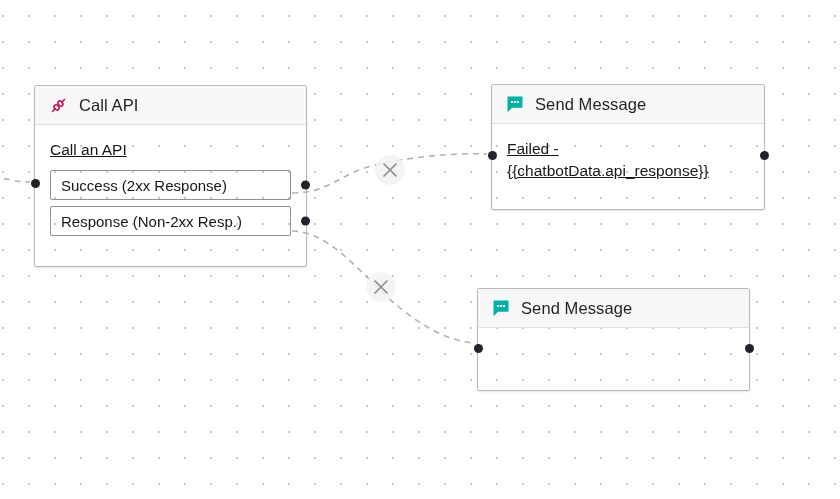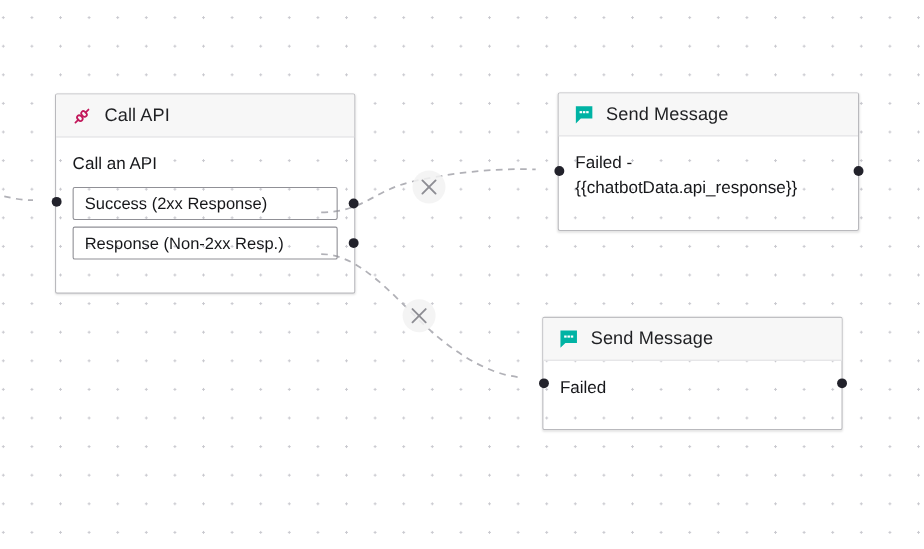--- a/index.html
+++ b/index.html
@@ -40,21 +40,20 @@
   .edge-btn-x { stroke: #8d8d93; stroke-width: 1.7; stroke-linecap: round; }
 
   
   .node {
     position: absolute;
     z-index: 3;
     border: 1px solid #b9b9bd;
     border-radius: 2px;
     background: transparent;
     box-shadow: 0 1px 2px rgba(0,0,0,.10);
-    margin-left: 16px;
   }
   .node-header {
     display: flex;
     align-items: center;
     gap: 11px;
     height: 39px;
     padding: 0 14px;
     background: #f7f7f7;
     border-bottom: 1px solid #e2e2e4;
   }
@@ -65,20 +64,21 @@
     white-space: nowrap;
   }
   .node-body {
     padding: 14px 15px 15px 15px;
   }
   .body-line {
     font-size: 15.5px;
     color: #16171a;
     line-height: 1.42;
     word-break: break-word;
+    text-decoration: underline;
   }
 
   
   .options { margin-top: 9px; display: flex; flex-direction: column; gap: 6px; }
   .option {
     position: relative;
     border: 1px solid #909096;
     border-radius: 2px;
     height: 30px;
     display: flex;
@@ -200,21 +200,18 @@
           <g fill="#ffffff">
             <rect x="6.5" y="8" width="3" height="2.6"></rect>
             <rect x="10.5" y="8" width="3" height="2.6"></rect>
             <rect x="14.5" y="8" width="3" height="2.6"></rect>
           </g>
         </svg>
       </span>
       <span class="node-title">Send Message</span>
     </div>
 
-    <div class="node-body">
-      <div class="body-line">Failed</div>
-    </div>
 
     <span class="port port-left" style="top:55px;"></span>
     <span class="port port-right" style="top:55px;"></span>
   </div>
 
 </div>
 
 </body></html>

